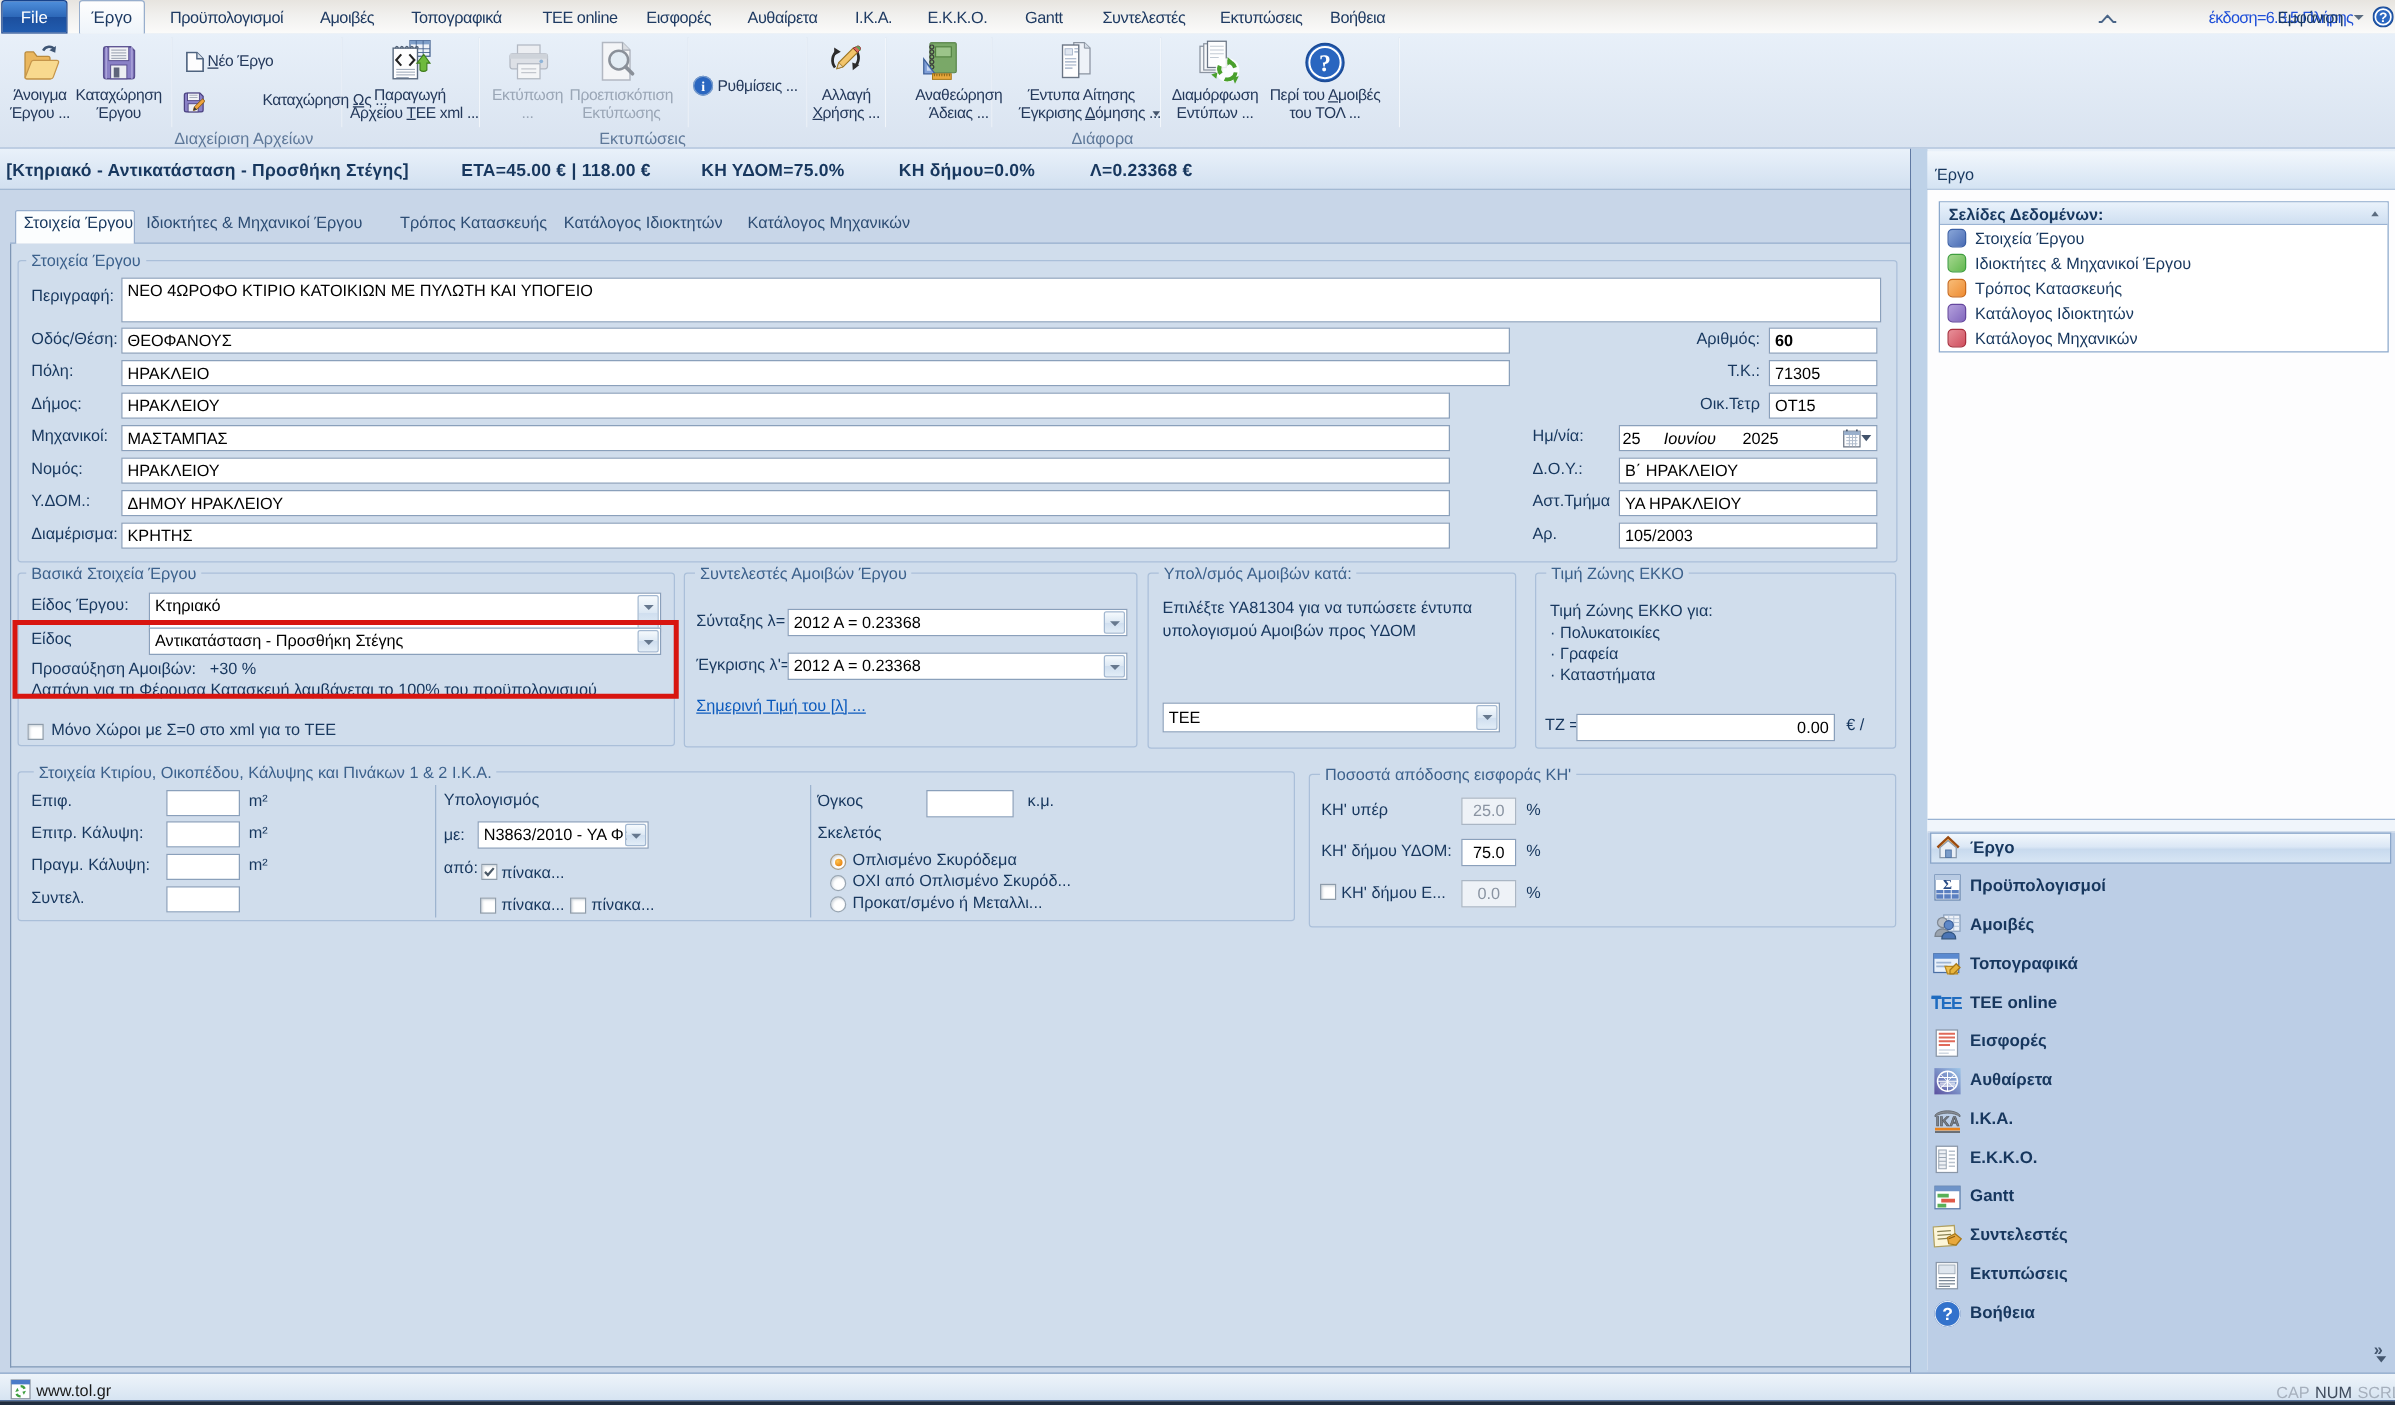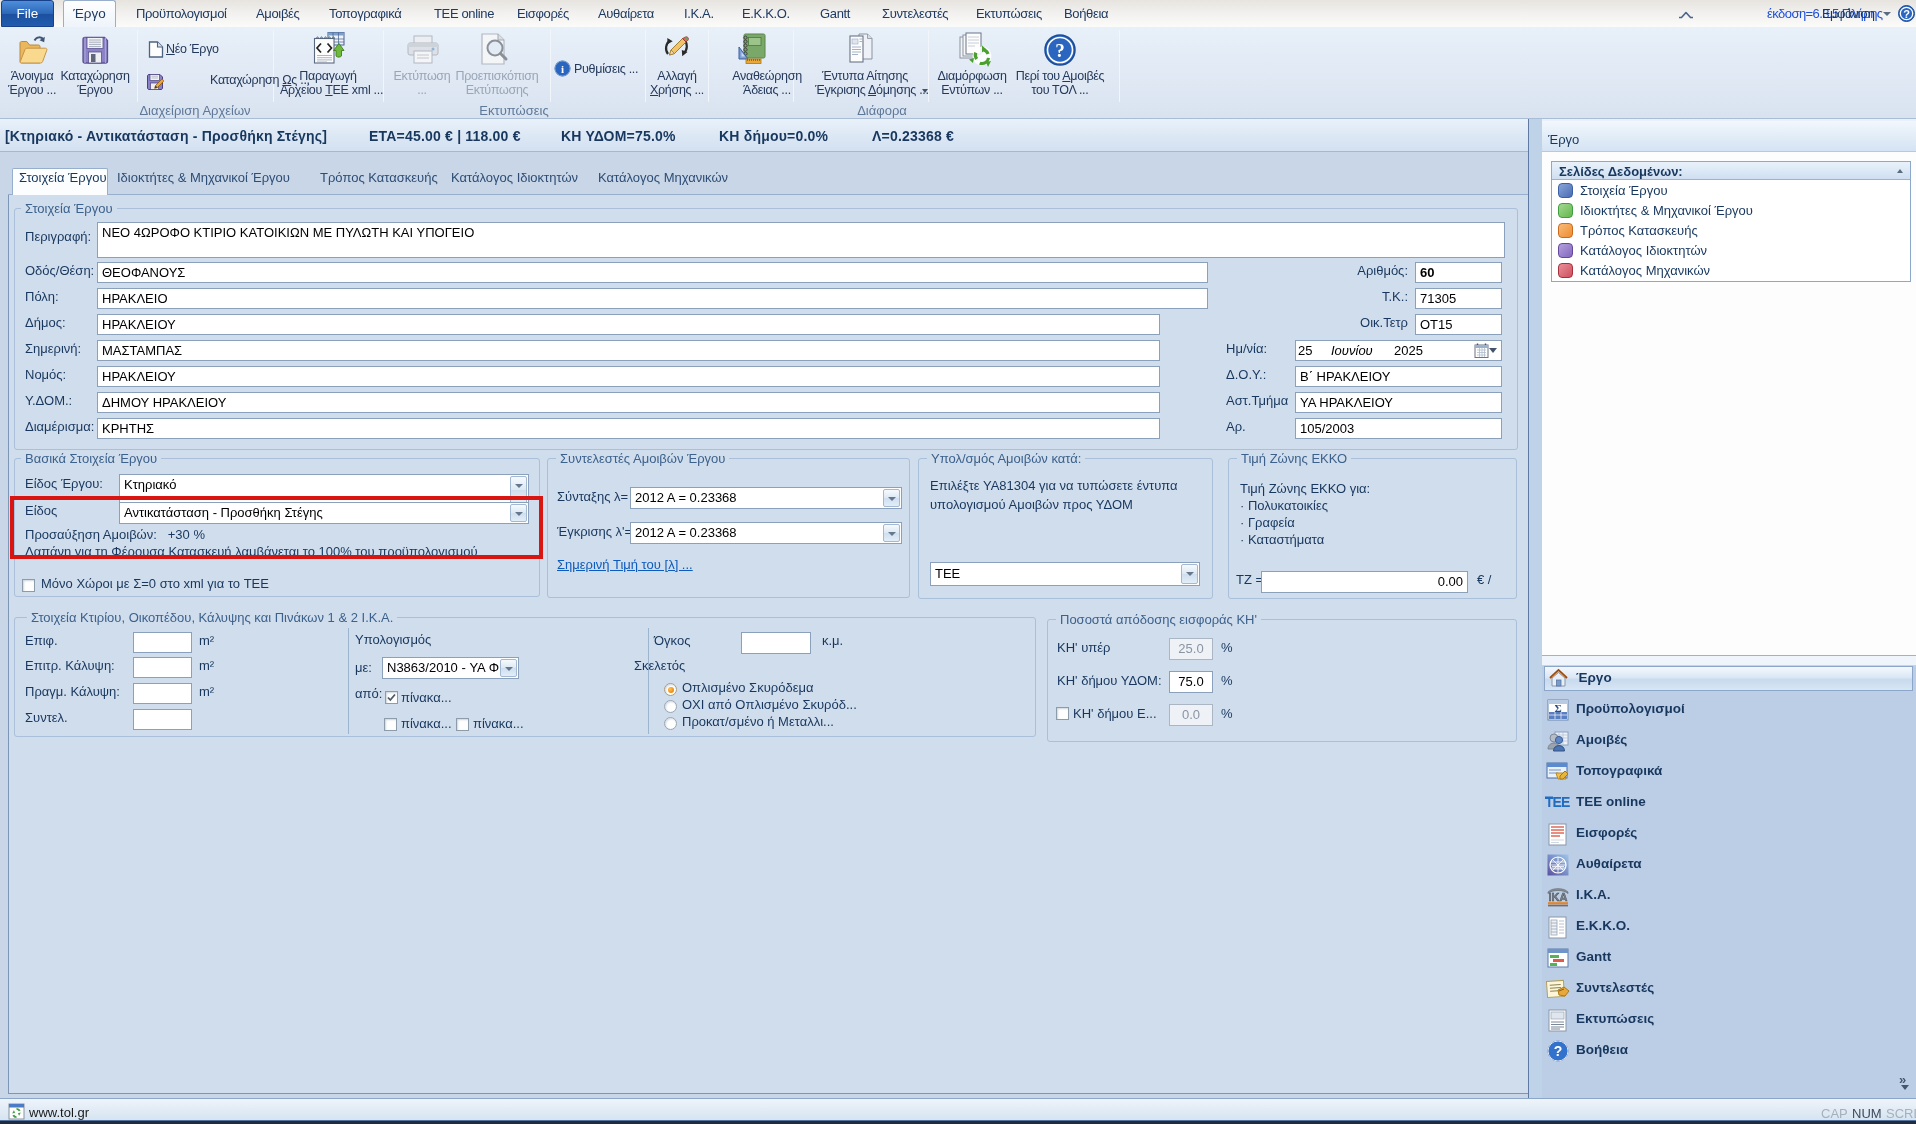--- a/index.html
+++ b/index.html
@@ -199,21 +199,21 @@
 <div class="gb" style="left:14px;top:208px;width:1504px;height:242px;"></div>
 <div class="gt" style="left:21px;top:201px;">Στοιχεία Έργου</div>
 <div class="lb" style="left:25px;top:229px;">Περιγραφή:</div>
 <div class="in" style="left:97px;top:222px;width:1408px;height:36px;">ΝΕΟ 4ΩΡΟΦΟ ΚΤΙΡΙΟ ΚΑΤΟΙΚΙΩΝ ΜΕ ΠΥΛΩΤΗ ΚΑΙ ΥΠΟΓΕΙΟ</div>
 <div class="lb" style="left:25px;top:263px;">Οδός/Θέση:</div>
 <div class="in" style="left:97px;top:262px;width:1111px;height:21px;">ΘΕΟΦΑΝΟΥΣ</div>
 <div class="lb" style="left:25px;top:289px;">Πόλη:</div>
 <div class="in" style="left:97px;top:288px;width:1111px;height:21px;">ΗΡΑΚΛΕΙΟ</div>
 <div class="lb" style="left:25px;top:315px;">Δήμος:</div>
 <div class="in" style="left:97px;top:314px;width:1063px;height:21px;">ΗΡΑΚΛΕΙΟΥ</div>
-<div class="lb" style="left:25px;top:341px;">Σημερινή:</div>
+<div class="lb" style="left:25px;top:341px;">Μηχανικοί:</div>
 <div class="in" style="left:97px;top:340px;width:1063px;height:21px;">ΜΑΣΤΑΜΠΑΣ</div>
 <div class="lb" style="left:25px;top:367px;">Νομός:</div>
 <div class="in" style="left:97px;top:366px;width:1063px;height:21px;">ΗΡΑΚΛΕΙΟΥ</div>
 <div class="lb" style="left:25px;top:393px;">Υ.ΔΟΜ.:</div>
 <div class="in" style="left:97px;top:392px;width:1063px;height:21px;">ΔΗΜΟΥ ΗΡΑΚΛΕΙΟΥ</div>
 <div class="lb" style="left:25px;top:419px;">Διαμέρισμα:</div>
 <div class="in" style="left:97px;top:418px;width:1063px;height:21px;">ΚΡΗΤΗΣ</div>
 <div class="lb" style="left:1318px;top:263px;width:90px;text-align:right;">Αριθμός:</div>
 <div class="in" style="left:1415px;top:262px;width:87px;height:21px;font-weight:bold;">60</div>
 <div class="lb" style="left:1318px;top:289px;width:90px;text-align:right;">Τ.Κ.:</div>
@@ -301,21 +301,21 @@
   </div>
 <div class="lb" style="left:401px;top:690px;">πίνακα...</div>
 <div class="cb" style="left:384px;top:718px;"></div>
 <div class="lb" style="left:401px;top:716px;">πίνακα...</div>
 <div class="cb" style="left:456px;top:718px;"></div>
 <div class="lb" style="left:473px;top:716px;">πίνακα...</div>
 <div class="a" style="left:648px;top:628px;width:1px;height:106px;background:#9db4cf;"></div>
 <div class="lb" style="left:654px;top:633px;">Όγκος</div>
 <div class="in" style="left:741px;top:632px;width:70px;height:22px;"></div>
 <div class="lb" style="left:822px;top:633px;">κ.μ.</div>
-<div class="lb" style="left:634px;top:658px;">Σκελετός</div>
+<div class="lb" style="left:654px;top:658px;">Σκελετός</div>
 <div class="rb" style="left:664px;top:683px;border-color:#a79b84;">
     <span style="position:absolute;left:2.5px;top:2.5px;width:6px;height:6px;border-radius:50%;background:radial-gradient(circle at 35% 35%,#ffc34d,#e07000);"></span>
   </div>
 <div class="lb" style="left:682px;top:680px;">Οπλισμένο Σκυρόδεμα</div>
 <div class="rb" style="left:664px;top:700px;"></div>
 <div class="lb" style="left:682px;top:697px;">ΟΧΙ από Οπλισμένο Σκυρόδ...</div>
 <div class="rb" style="left:664px;top:717px;"></div>
 <div class="lb" style="left:682px;top:714px;">Προκατ/σμένο ή Μεταλλι...</div>
 
 <div class="gb" style="left:1047px;top:619px;width:470px;height:123px;"></div>

